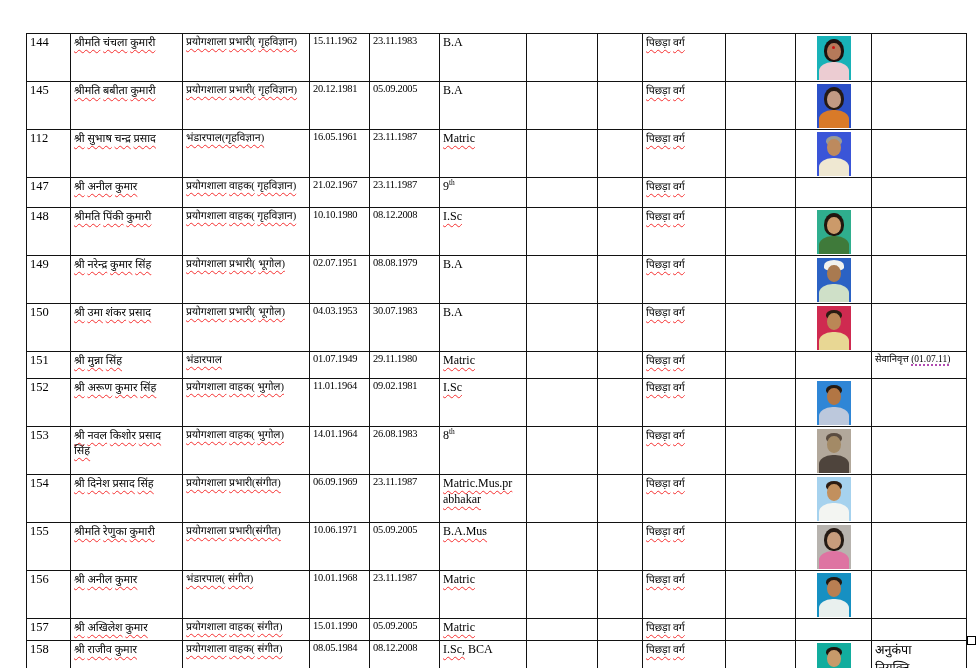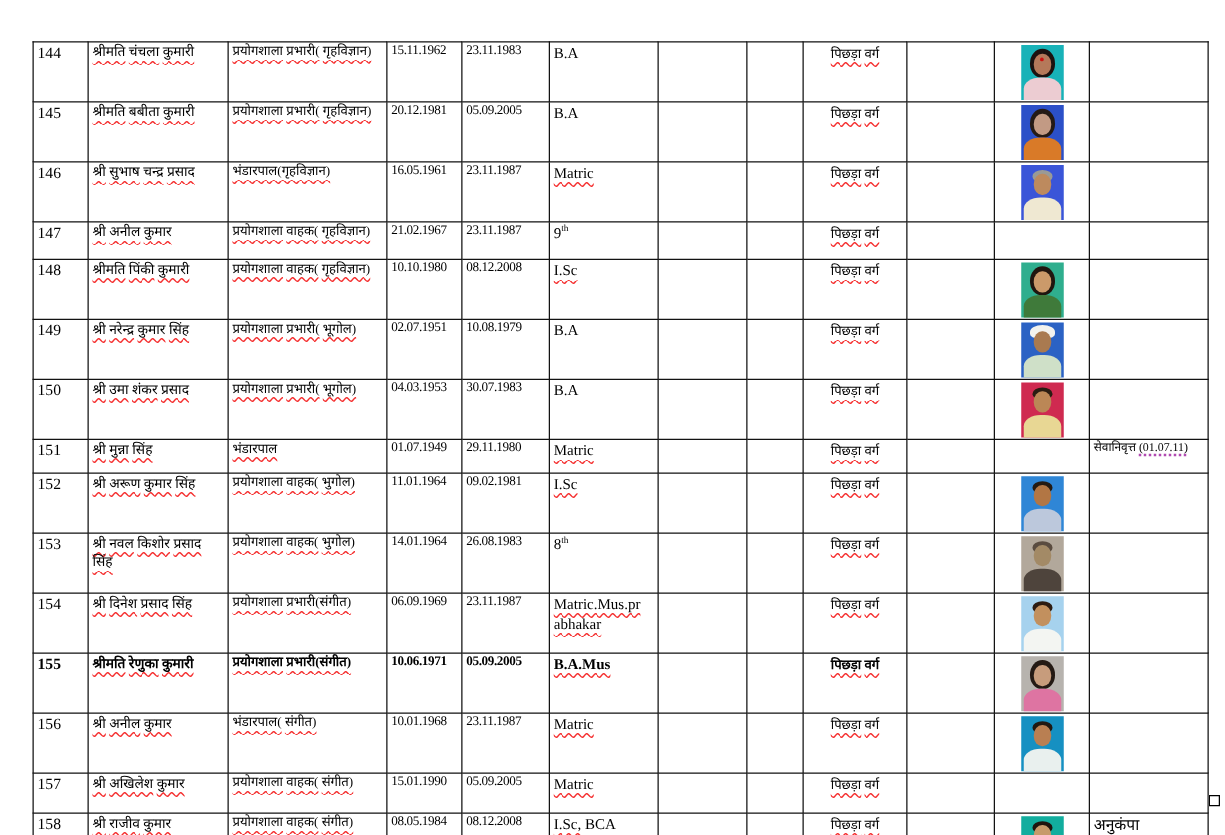--- a/index.html
+++ b/index.html
@@ -5,21 +5,21 @@
   html,body{margin:0;padding:0;background:#ffffff;}
   .page{position:relative;width:980px;height:668px;background:#ffffff;overflow:hidden;
         font-family:"Liberation Serif",serif;color:#000;}
   table.staff{position:absolute;left:26px;top:33px;border-collapse:collapse;table-layout:fixed;}
   table.staff td{border:1.5px solid #121212;vertical-align:top;padding:1px 3px 1px 3px;overflow:hidden;}
   td.c-sl{font-size:12.5px;padding-left:8px;}
   td.c-name{font-size:11px;line-height:1.35;}
   td.c-desig{font-size:10.5px;line-height:1.35;}
   td.c-date{font-size:10.5px;letter-spacing:-0.3px;white-space:nowrap;}
   td.c-qual{font-size:12px;padding-left:5px;line-height:1.3;}
-  td.c-cat{font-size:10.5px;white-space:nowrap;text-align:center;}
+  td.c-cat{font-size:10.5px;white-space:nowrap;}
   td.c-remark{font-size:12.5px;line-height:1.4;}
   .remark-body{white-space:pre-line;}
   .remark-small{font-size:9.5px;white-space:nowrap;}
   .sp{text-decoration-line:underline;text-decoration-style:wavy;text-decoration-color:#f53030;
       text-decoration-thickness:1px;text-underline-offset:3px;text-decoration-skip-ink:none;}
   .smart{text-decoration-line:underline;text-decoration-style:dotted;text-decoration-color:#b14ab1;
       text-decoration-thickness:1.5px;text-underline-offset:2px;}
   sup{font-size:0.62em;line-height:0;}
   
   .photo{position:relative;width:34px;height:44px;margin:1px auto 0 auto;overflow:hidden;}
@@ -88,21 +88,21 @@
           <td class="c-photo">
             <div class="photo t-woman" style="background: rgb(43, 80, 200);">
               <div class="ph-hair" style="background: rgb(36, 26, 22);"></div>
               <div class="ph-face" style="background: rgb(194, 154, 132);"></div>
               <div class="ph-body" style="background: rgb(217, 122, 40);"></div>
             </div>
           </td>
           <td class="c-remark"></td>
         </tr>
         <tr style="height: 42px;">
-          <td class="c-sl">146</td>
+          <td class="c-sl">112</td>
           <td class="c-name"><span class="sp">श्री</span> <span class="sp">सुभाष</span> <span class="sp">चन्द्र</span> <span class="sp">प्रसाद</span></td>
           <td class="c-desig"><span class="sp">भंडारपाल(गृहविज्ञान)</span></td>
           <td class="c-date">16.05.1961</td>
           <td class="c-date">23.11.1987</td>
           <td class="c-qual"><span class="sp">Matric</span></td>
           <td class="c-blank"></td>
           <td class="c-blank"></td>
           <td class="c-cat"><span class="sp">पिछड़ा</span> <span class="sp">वर्ग</span></td>
           <td class="c-blank"></td>
           <td class="c-photo">
@@ -146,21 +146,21 @@
               <div class="ph-body" style="background: rgb(63, 122, 58);"></div>
             </div>
           </td>
           <td class="c-remark"></td>
         </tr>
         <tr style="height: 46px;">
           <td class="c-sl">149</td>
           <td class="c-name"><span class="sp">श्री</span> <span class="sp">नरेन्द्र</span> <span class="sp">कुमार</span> <span class="sp">सिंह</span></td>
           <td class="c-desig"><span class="sp">प्रयोगशाला</span> <span class="sp">प्रभारी(</span> <span class="sp">भूगोल)</span></td>
           <td class="c-date">02.07.1951</td>
-          <td class="c-date">10.08.1979</td>
+          <td class="c-date">08.08.1979</td>
           <td class="c-qual"><span>B.A</span></td>
           <td class="c-blank"></td>
           <td class="c-blank"></td>
           <td class="c-cat"><span class="sp">पिछड़ा</span> <span class="sp">वर्ग</span></td>
           <td class="c-blank"></td>
           <td class="c-photo">
             <div class="photo t-cap" style="background: rgb(43, 98, 196);">
               <div class="ph-hair" style="background: rgb(242, 242, 238);"></div>
               <div class="ph-face" style="background: rgb(169, 122, 80);"></div>
               <div class="ph-body" style="background: rgb(207, 224, 200);"></div>
@@ -257,21 +257,21 @@
           <td class="c-blank"></td>
           <td class="c-photo">
             <div class="photo t-man" style="background: rgb(166, 210, 238);">
               <div class="ph-hair" style="background: rgb(44, 28, 18);"></div>
               <div class="ph-face" style="background: rgb(194, 144, 94);"></div>
               <div class="ph-body" style="background: rgb(243, 245, 242);"></div>
             </div>
           </td>
           <td class="c-remark"></td>
         </tr>
-        <tr style="height: 46px; font-weight: bold;">
+        <tr style="height: 46px;">
           <td class="c-sl">155</td>
           <td class="c-name"><span class="sp">श्रीमति</span> <span class="sp">रेणुका</span> <span class="sp">कुमारी</span></td>
           <td class="c-desig"><span class="sp">प्रयोगशाला</span> <span class="sp">प्रभारी(संगीत)</span></td>
           <td class="c-date">10.06.1971</td>
           <td class="c-date">05.09.2005</td>
           <td class="c-qual"><span class="sp">B.A.Mus</span></td>
           <td class="c-blank"></td>
           <td class="c-blank"></td>
           <td class="c-cat"><span class="sp">पिछड़ा</span> <span class="sp">वर्ग</span></td>
           <td class="c-blank"></td>
@@ -297,21 +297,21 @@
           <td class="c-blank"></td>
           <td class="c-photo">
             <div class="photo t-man" style="background: rgb(22, 144, 194);">
               <div class="ph-hair" style="background: rgb(32, 24, 18);"></div>
               <div class="ph-face" style="background: rgb(185, 127, 82);"></div>
               <div class="ph-body" style="background: rgb(233, 240, 238);"></div>
             </div>
           </td>
           <td class="c-remark"></td>
         </tr>
-        <tr style="height: 32px;">
+        <tr style="height: 22px;">
           <td class="c-sl">157</td>
           <td class="c-name"><span class="sp">श्री</span> <span class="sp">अखिलेश</span> <span class="sp">कुमार</span></td>
           <td class="c-desig"><span class="sp">प्रयोगशाला</span> <span class="sp">वाहक(</span> <span class="sp">संगीत)</span></td>
           <td class="c-date">15.01.1990</td>
           <td class="c-date">05.09.2005</td>
           <td class="c-qual"><span class="sp">Matric</span></td>
           <td class="c-blank"></td>
           <td class="c-blank"></td>
           <td class="c-cat"><span class="sp">पिछड़ा</span> <span class="sp">वर्ग</span></td>
           <td class="c-blank"></td>

